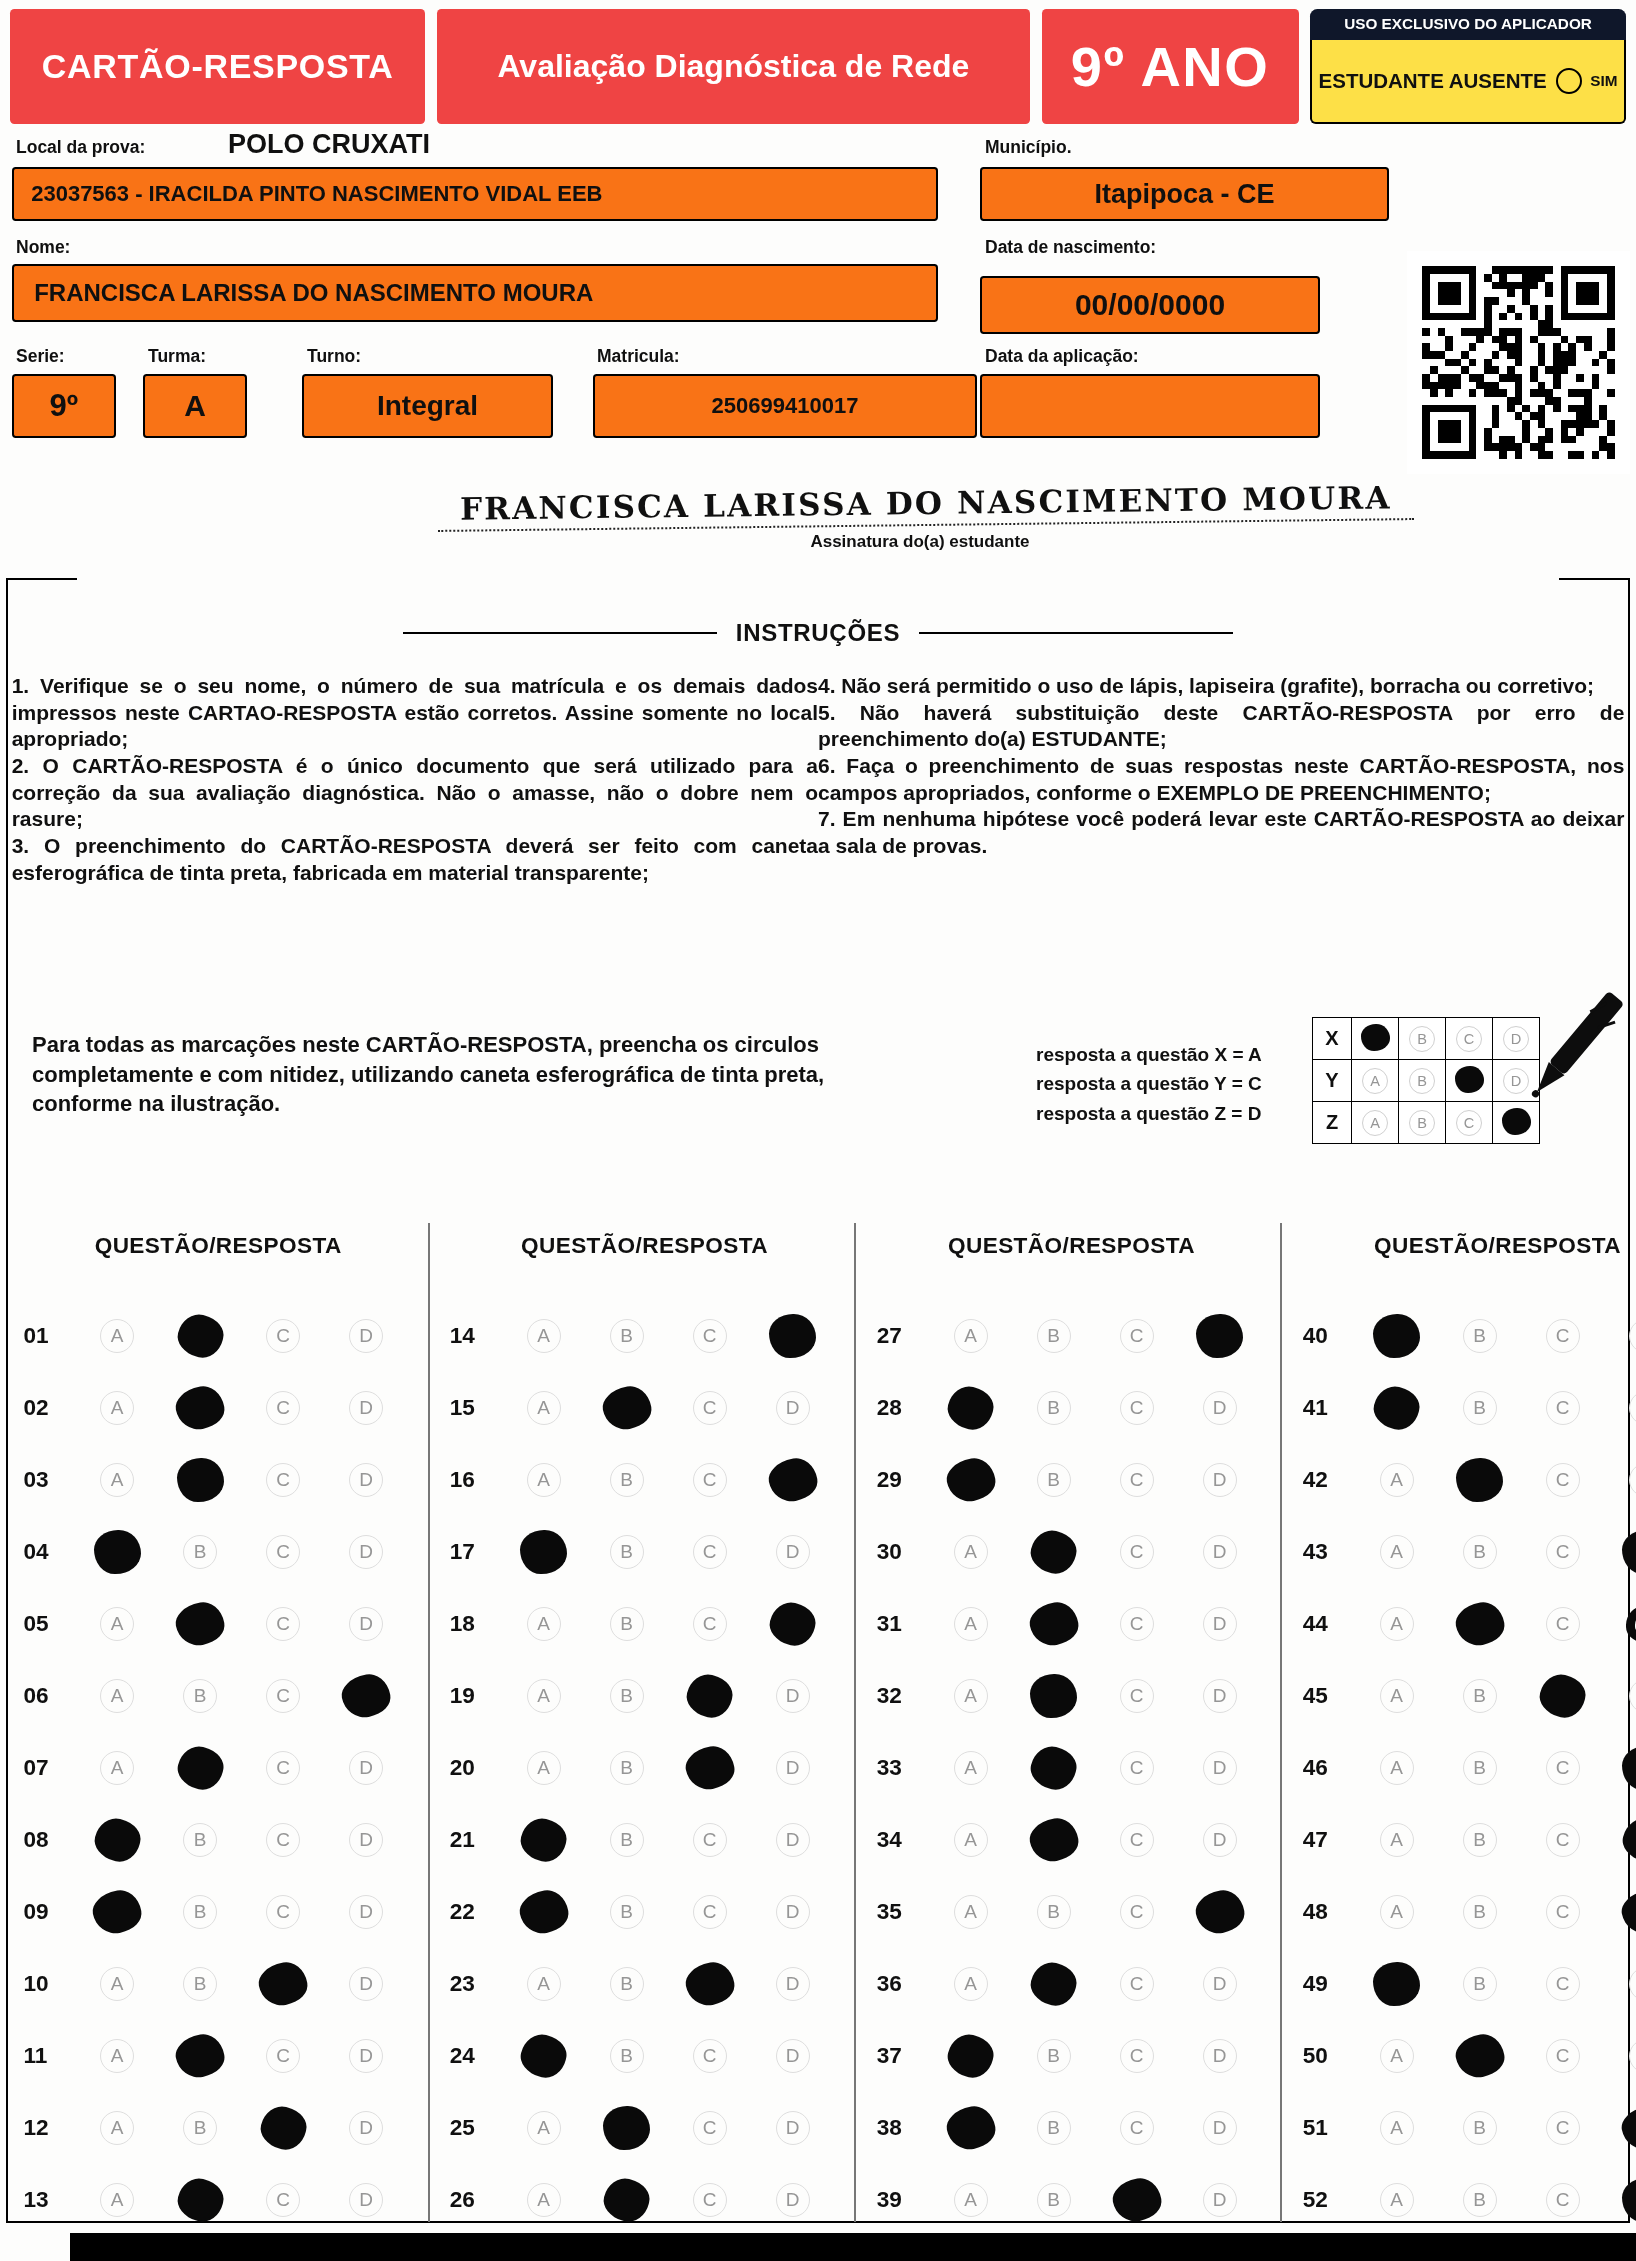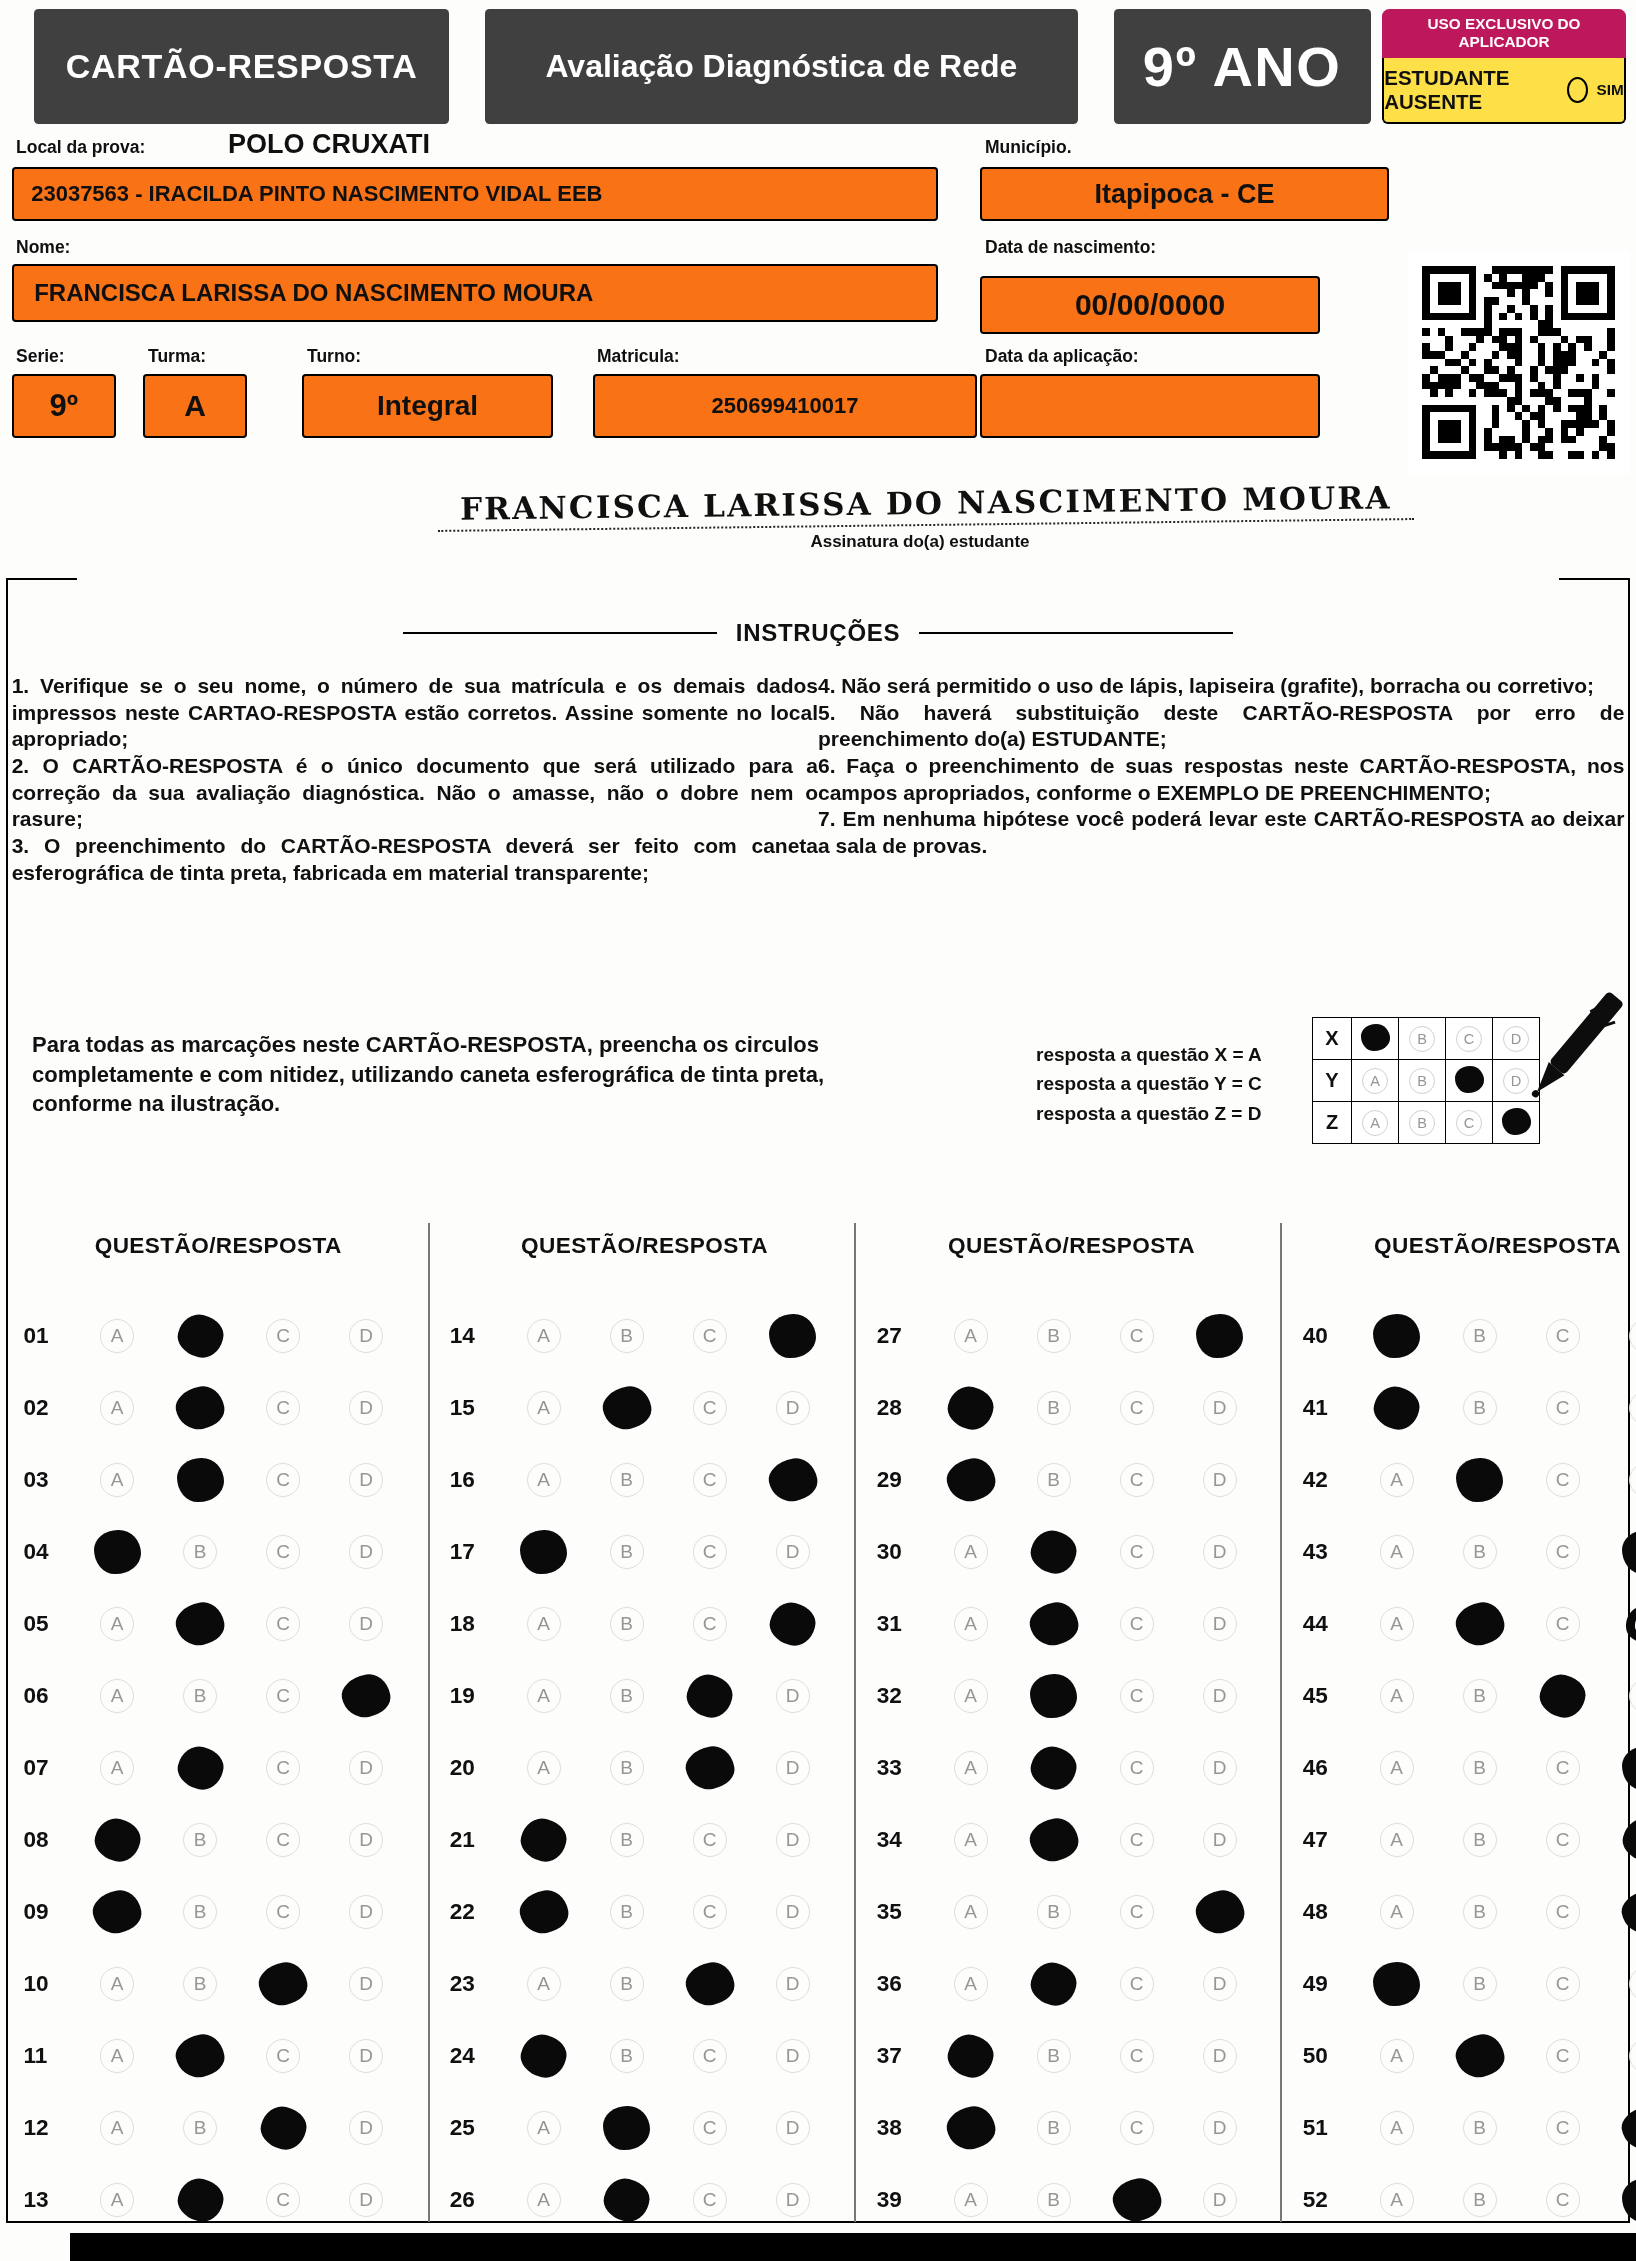--- a/index.html
+++ b/index.html
@@ -2,26 +2,26 @@
 <html style="font-size:11.7px"><head>
 <meta charset="utf-8">
 <style>
   * { margin:0; padding:0; box-sizing:border-box; }
   html,body { background:#ffffff; }
   body { font-family:"Liberation Sans", sans-serif; color:#101010; }
   .page { position:relative; width:1636px; height:2261px; background:#fdfdfc; overflow:hidden; }
 
   
   .header { position:absolute; top:8.8px; left:10.2px; right:10.2px; height:115px; display:flex; gap:11.7px; }
-  .hbox { background:#404040; color:#fff; display:flex; align-items:center; justify-content:center; font-weight:bold; border-radius:4.4px;margin-left:24px; }
+  .hbox { background:#ef4444; color:#fff; display:flex; align-items:center; justify-content:center; font-weight:bold; border-radius:4.4px; }
   .hbox.card  { width:415px; font-size:34px; letter-spacing:0.7px; }
   .hbox.exam  { width:593px; font-size:32px; }
   .hbox.grade { width:257px; font-size:56px; letter-spacing:1.5px; }
   .applicator { flex:1; display:flex; flex-direction:column; }
-  .applicator .strip { background:#be185d; color:#fff; font-size:15.3px; font-weight:bold; text-align:center; padding:6.6px 0; border-radius:7.3px 7.3px 0 0; }
+  .applicator .strip { background:#0f172a; color:#fff; font-size:15.3px; font-weight:bold; text-align:center; padding:6.6px 0; border-radius:7.3px 7.3px 0 0; }
   .applicator .abody { flex:1; border:2.9px solid #000; border-top:none; border-radius:0 0 5.8px 5.8px; display:flex; align-items:center; justify-content:center; gap:8.8px; font-weight:bold; font-size:20.5px; background:#fde047; }
   .absent-circle { width:26px; height:26px; border:2.2px solid #000; border-radius:50%; display:inline-block; }
   .sim { font-size:15.3px; font-weight:bold; }
 
   
   .lab { position:absolute; font-weight:bold; font-size:17.5px; }
   .bigval { position:absolute; font-weight:bold; font-size:27px; }
   .fbox { position:absolute; border:2.2px solid #000; border-radius:3.7px; display:flex; align-items:center; font-weight:bold; background:#f97316; }
   .fbox.center { justify-content:center; }
 

